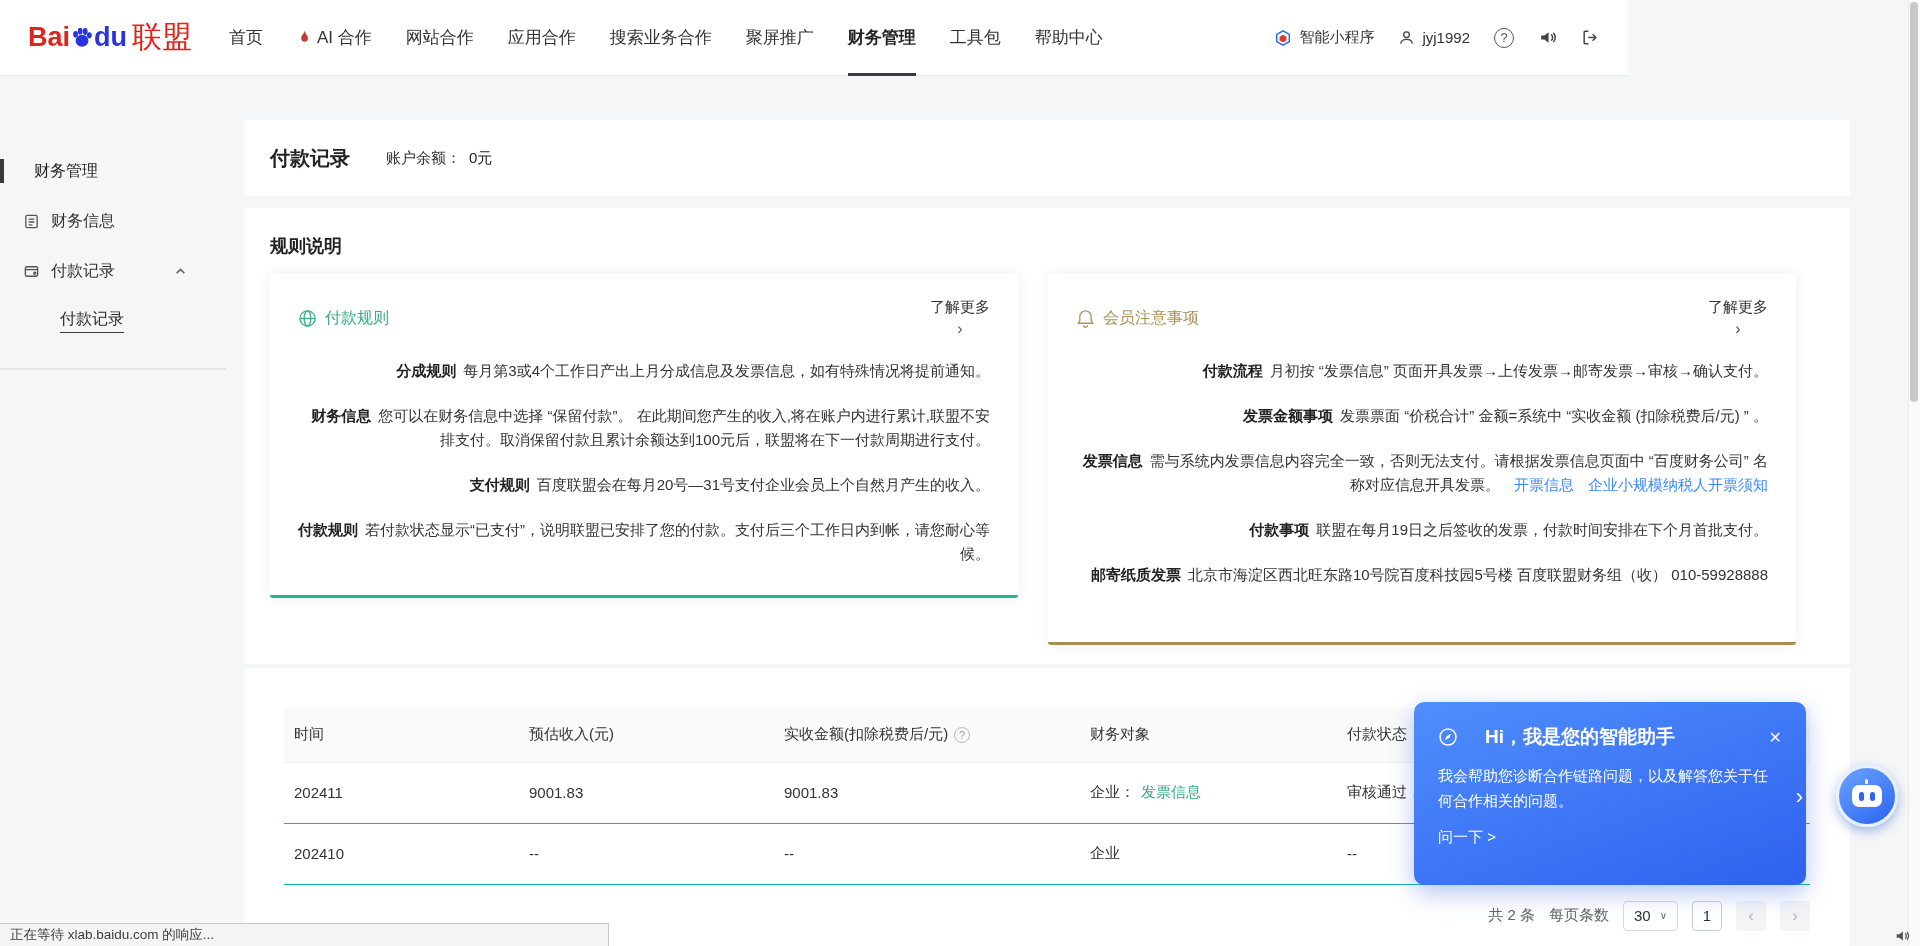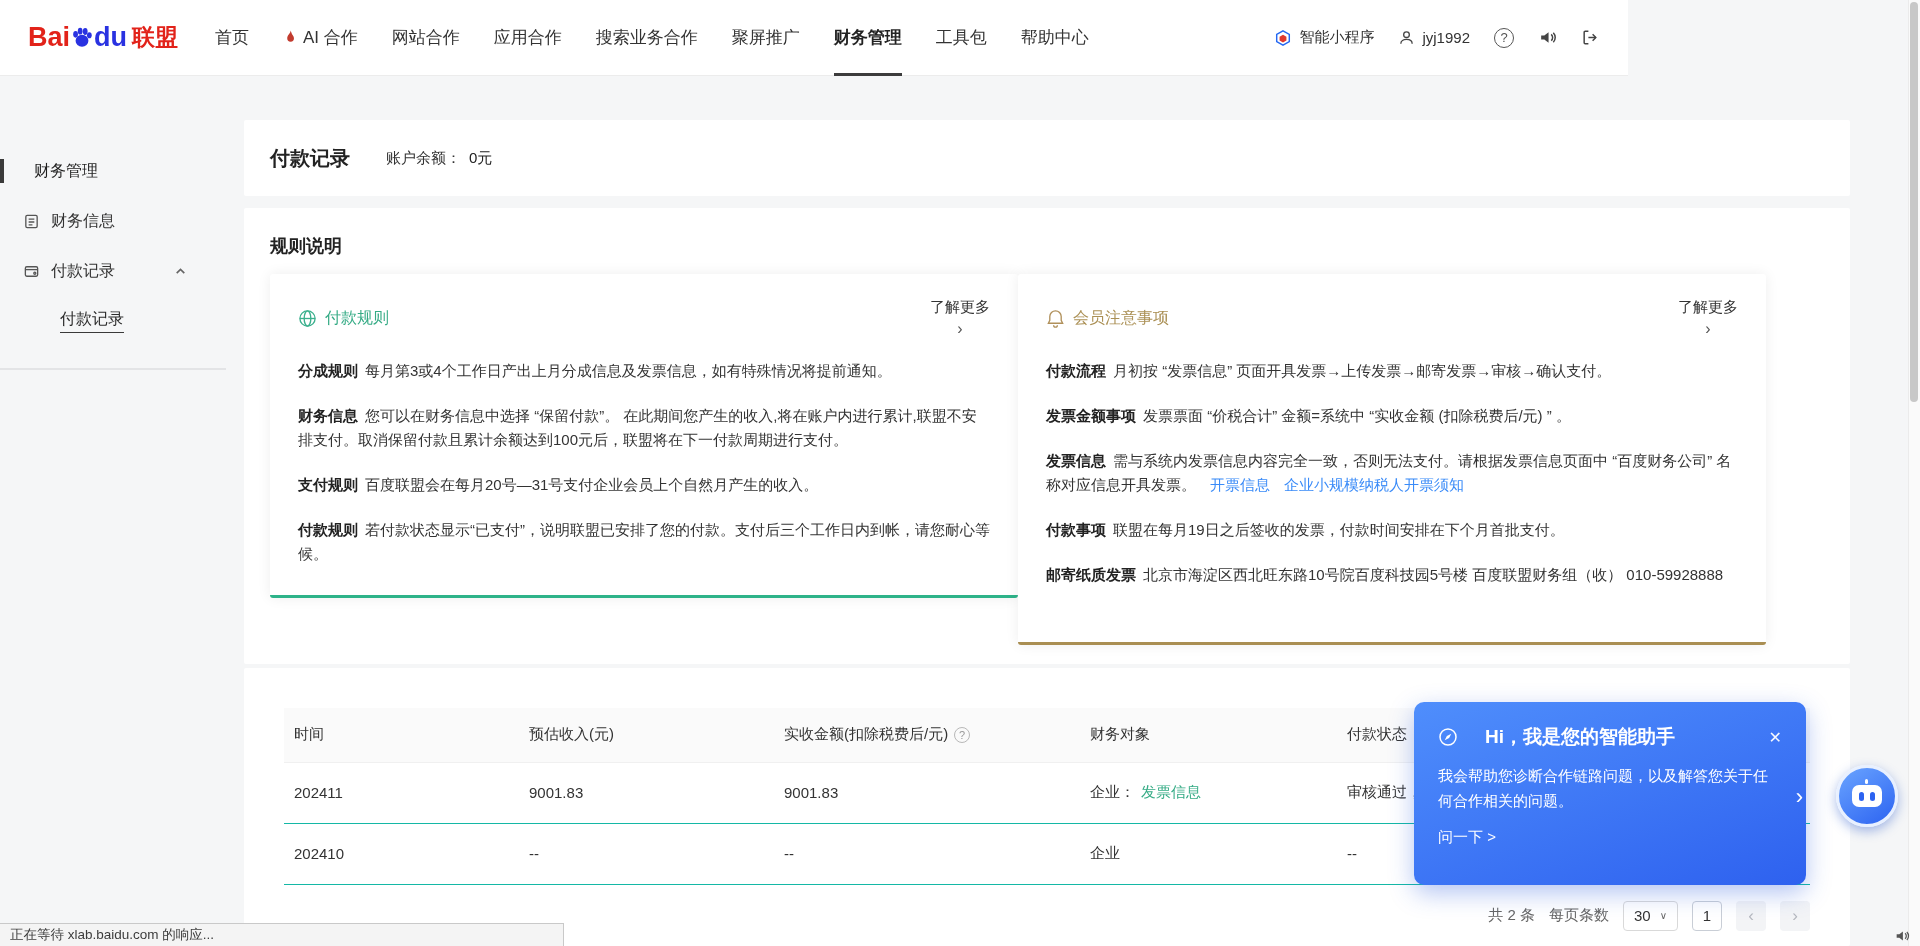--- a/index.html
+++ b/index.html
@@ -4,21 +4,21 @@
 <style>
   *{margin:0;padding:0;box-sizing:border-box;}
   html,body{width:1920px;height:946px;}
   body{font-family:"Liberation Sans","DejaVu Sans",sans-serif;background:#f5f6f7;position:relative;overflow:hidden;color:#333;}
 
   
   .topnav{position:absolute;top:0;left:0;width:1628px;height:76px;background:#fff;border-bottom:1px solid #ececec;display:flex;align-items:center;padding:0 28px;z-index:30;}
   .logo{display:flex;align-items:center;cursor:pointer;}
   .logo .bai{color:#e2231a;font-size:27px;font-weight:bold;}
   .logo .du{color:#2932e1;font-size:27px;font-weight:bold;}
-  .logo .union{color:#e2231a;font-size:23px;font-weight:bold;margin-left:5px;}
+  .logo .union{color:#e2231a;font-size:30px;font-weight:normal;margin-left:5px;}
   .paw{display:inline-flex;margin:0 1px;}
   .menu{display:flex;align-items:center;height:100%;margin-left:20px;}
   .menu-item{position:relative;height:76px;font-size:17px;color:#333;cursor:pointer;white-space:nowrap;display:flex;align-items:center;gap:5px;padding:0 17px;}
   .menu-item.active{font-weight:bold;color:#222;}
   .menu-item.active::after{content:"";position:absolute;left:17px;right:17px;bottom:0;height:3px;background:#3c3c3c;}
   .topnav-right{margin-left:auto;display:flex;align-items:center;gap:24px;font-size:15px;color:#333;}
   .tn-group{display:flex;align-items:center;gap:7px;cursor:pointer;}
   .help-circle{width:20px;height:20px;border:1.6px solid #555;border-radius:50%;display:flex;align-items:center;justify-content:center;font-size:13px;color:#555;cursor:pointer;}
   .tn-icon{display:inline-flex;cursor:pointer;}
 
@@ -36,21 +36,21 @@
   
   .content{position:absolute;left:244px;top:120px;width:1606px;}
   .card{background:#fff;border-radius:2px;}
   .page-head{height:76px;display:flex;align-items:center;padding:0 26px;margin-bottom:12px;}
   .page-title{font-size:20px;font-weight:bold;color:#222;}
   .balance{margin-left:36px;font-size:15px;color:#333;display:flex;gap:8px;align-items:center;}
   .balance .bval{color:#222;}
 
   .rules-card{height:456px;padding:26px;margin-bottom:4px;}
   .rules-title{font-size:18px;font-weight:bold;color:#222;}
-  .rule-cards{display:flex;margin-top:16px;align-items:flex-start;}
+  .rule-cards{display:flex;gap:30px;margin-top:16px;align-items:flex-start;text-align:right;}
   .rule-box{width:748px;background:#fff;border-radius:3px;box-shadow:0 0 14px rgba(0,0,0,.07);padding:24px 28px 8px;position:relative;}
   .rule-box.green{min-height:322px;border-bottom:3px solid #2eb389;}
   .rule-box.tan{min-height:371px;border-bottom:3px solid #a98e52;}
   .rule-head{display:flex;align-items:center;gap:8px;}
   .rule-title-green{color:#35ab85;font-size:16px;}
   .rule-title-tan{color:#ab9055;font-size:16px;}
   .more{margin-left:auto;font-size:15px;color:#333;cursor:pointer;display:flex;align-items:center;gap:3px;flex-direction:column;}
   .more .gchev{font-size:16px;color:#555;}
   .rule-line{font-size:15px;line-height:1.6;color:#333;margin:21px 0;}
   .rule-line b{margin-right:7px;color:#222;}
@@ -78,21 +78,21 @@
   .assistant-body{margin-top:14px;font-size:15px;line-height:1.65;}
   .assistant-ask{margin-top:14px;font-size:15px;cursor:pointer;display:inline-block;}
   .assistant-chev{position:absolute;right:3px;top:82px;font-size:22px;color:#fff;cursor:pointer;}
 
   .robot{position:absolute;left:1836px;top:765px;width:62px;height:62px;border-radius:50%;background:linear-gradient(145deg,#6aa4ff,#2c63f1);border:3px solid #e8f0ff;box-shadow:0 4px 12px rgba(30,80,200,.4);display:flex;align-items:center;justify-content:center;z-index:65;cursor:pointer;}
   .robot-face{width:30px;height:22px;background:#fff;border-radius:7px;display:flex;align-items:center;justify-content:center;gap:6px;position:relative;}
   .robot-face::before{content:"";position:absolute;top:-6px;left:13px;width:3px;height:5px;background:#fff;border-radius:2px;}
   .robot .eye{width:5px;height:9px;background:#2c63f1;border-radius:2.5px;}
 
   
-  .statusbar{position:absolute;left:0;top:923px;height:23px;width:564px;background:#f4f4f4;border:1px solid #c9c9c9;border-left:none;border-bottom:none;padding:0 10px;display:flex;align-items:center;font-size:13.5px;color:#3c3c3c;z-index:80;}
+  .statusbar{position:absolute;left:0;top:923px;height:23px;width:609px;background:#f4f4f4;border:1px solid #c9c9c9;border-left:none;border-bottom:none;padding:0 10px;display:flex;align-items:center;font-size:13.5px;color:#3c3c3c;z-index:80;}
 
   
   .scroll-track{position:absolute;right:0;top:0;width:12px;height:946px;background:#fafafa;border-left:1px solid #ebebeb;z-index:40;cursor:pointer;}
   .scroll-thumb{position:absolute;right:2px;top:2px;width:8px;height:400px;background:#c8c8c8;border-radius:4px;cursor:pointer;}
   .corner-speaker{position:absolute;right:10px;top:928px;z-index:85;cursor:pointer;display:inline-flex;}
 </style>
 </head>
 <body>
 
 <header class="topnav">

